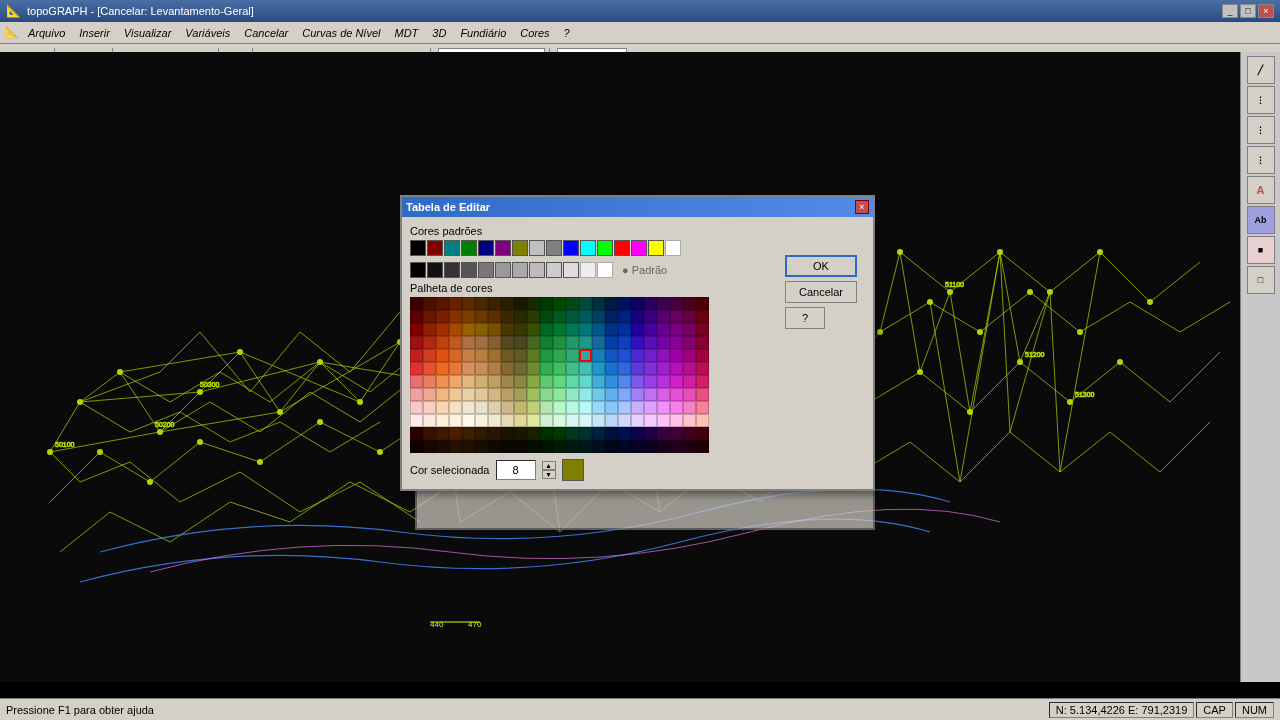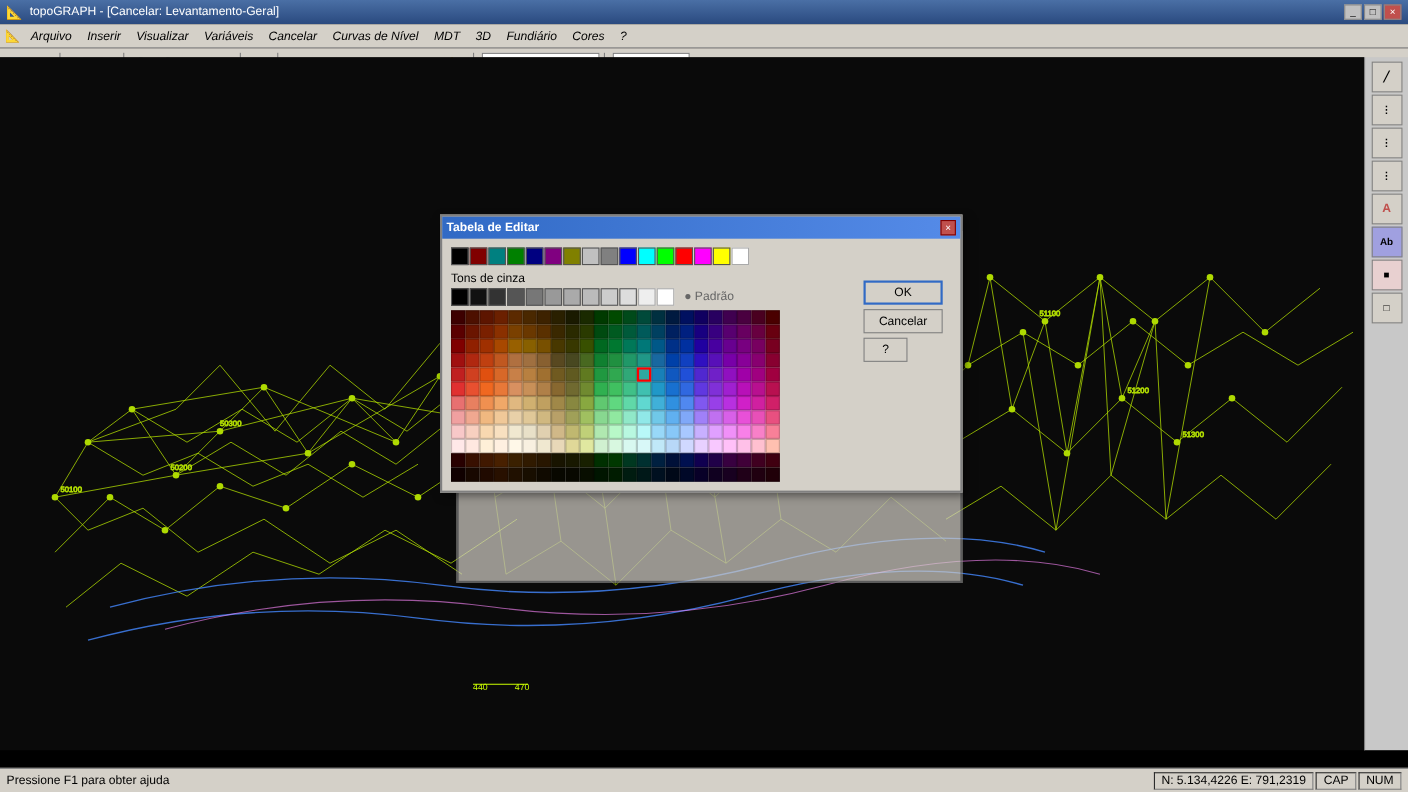--- a/index.html
+++ b/index.html
@@ -343,59 +343,60 @@
     </div>
     <div class="dlg-body">
       <div class="dlg-inner">
 
         <div class="dlg-buttons">
           <button class="dlg-btn primary">OK</button>
           <button class="dlg-btn">Cancelar</button>
           <button class="dlg-btn" style="width:40px;">?</button>
         </div>
 
+        <div class="section-label">Cores padrões</div>
         <div class="std-colors">
           <div class="color-cell" style="background:#000000;"></div>
           <div class="color-cell" style="background:#800000;"></div>
           <div class="color-cell" style="background:#008080;"></div>
           <div class="color-cell" style="background:#008000;"></div>
           <div class="color-cell" style="background:#000080;"></div>
           <div class="color-cell" style="background:#800080;"></div>
           <div class="color-cell" style="background:#808000;"></div>
           <div class="color-cell" style="background:#c0c0c0;"></div>
           <div class="color-cell" style="background:#808080;"></div>
           <div class="color-cell" style="background:#0000ff;"></div>
           <div class="color-cell" style="background:#00ffff;"></div>
           <div class="color-cell" style="background:#00ff00;"></div>
           <div class="color-cell" style="background:#ff0000;"></div>
           <div class="color-cell" style="background:#ff00ff;"></div>
           <div class="color-cell" style="background:#ffff00;"></div>
           <div class="color-cell" style="background:#ffffff; border:1px solid #aaa;"></div>
         </div>
 
-        <div class="section-label">Tons de cinza</div>
         <div class="gray-row">
           <div class="color-cell" style="background:#000000;"></div>
           <div class="color-cell" style="background:#111111;"></div>
           <div class="color-cell" style="background:#333333;"></div>
           <div class="color-cell" style="background:#555555;"></div>
           <div class="color-cell" style="background:#777777;"></div>
           <div class="color-cell" style="background:#999999;"></div>
           <div class="color-cell" style="background:#aaaaaa;"></div>
           <div class="color-cell" style="background:#bbbbbb;"></div>
           <div class="color-cell" style="background:#cccccc;"></div>
           <div class="color-cell" style="background:#dddddd;"></div>
           <div class="color-cell" style="background:#eeeeee; border:1px solid #aaa;"></div>
           <div class="color-cell" style="background:#ffffff; border:1px solid #aaa;"></div>
           <div style="margin-left:8px; display:flex; align-items:flex-start; gap:4px;">
             <span style="font-size:11px; color:#666;">● Padrão</span>
           </div>
         </div>
 
         <div class="palette-section">
+          <div class="section-label">Palheta de cores</div>
           <div class="palette-grid" id="palette-grid">
 
           <div class="palette-row">
                 <div class="palette-cell" style="background: rgb(61, 0, 0);"></div>
                 <div class="palette-cell" style="background: rgb(77, 16, 0);"></div>
                 <div class="palette-cell" style="background: rgb(93, 21, 0);"></div>
                 <div class="palette-cell" style="background: rgb(107, 32, 0);"></div>
                 <div class="palette-cell" style="background: rgb(92, 42, 0);"></div>
                 <div class="palette-cell" style="background: rgb(74, 40, 0);"></div>
                 <div class="palette-cell" style="background: rgb(61, 34, 0);"></div>
@@ -687,20 +688,29 @@
                 <div class="palette-cell" style="background: rgb(8, 0, 40);"></div>
                 <div class="palette-cell" style="background: rgb(16, 0, 32);"></div>
                 <div class="palette-cell" style="background: rgb(24, 0, 32);"></div>
                 <div class="palette-cell" style="background: rgb(32, 0, 24);"></div>
                 <div class="palette-cell" style="background: rgb(32, 0, 16);"></div>
                 <div class="palette-cell" style="background: rgb(32, 0, 8);"></div>
               </div>
             </div>
         </div>
 
+        <div class="dlg-bottom">
+          <span class="sel-label">Cor selecionada</span>
+          <input class="sel-input" value="8" style="">
+          <div class="sel-spinner">
+            <div class="spin-btn">▲</div>
+            <div class="spin-btn">▼</div>
+          </div>
+          <div class="sel-preview" style="background:#808000;"></div>
+        </div>
 
       </div>
     </div>
   </div>
 
 </div>
 
 <div id="status-bar">
   <span class="status-left">Pressione F1 para obter ajuda</span>
   <div class="status-right">

